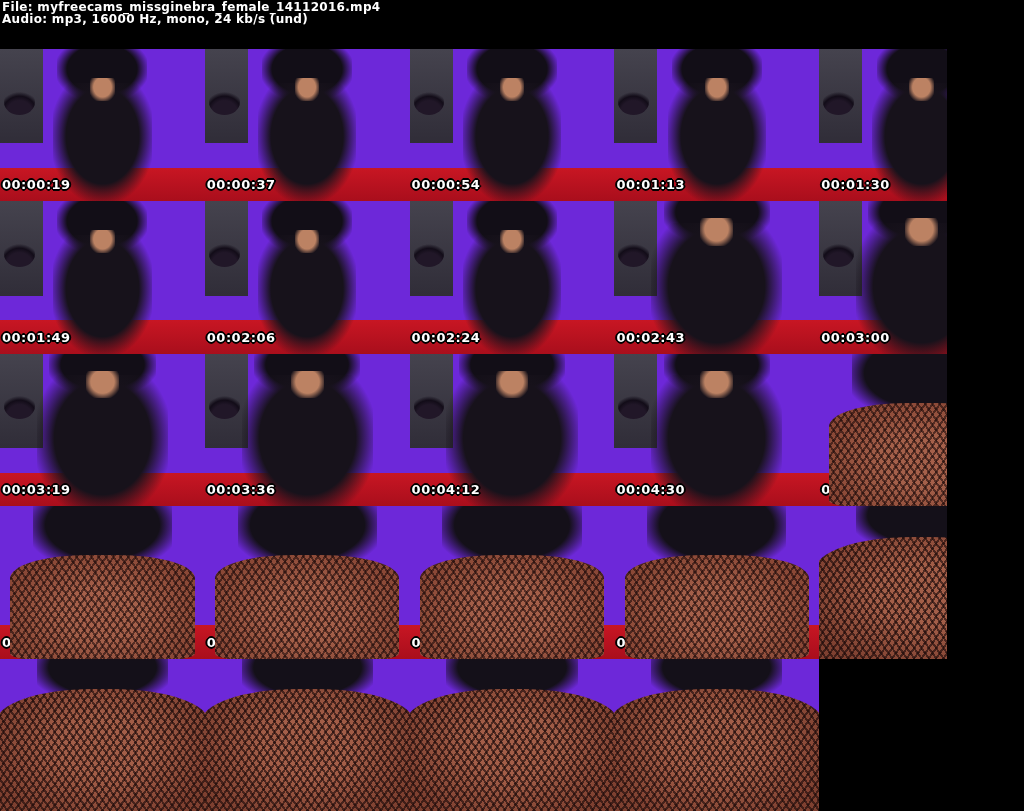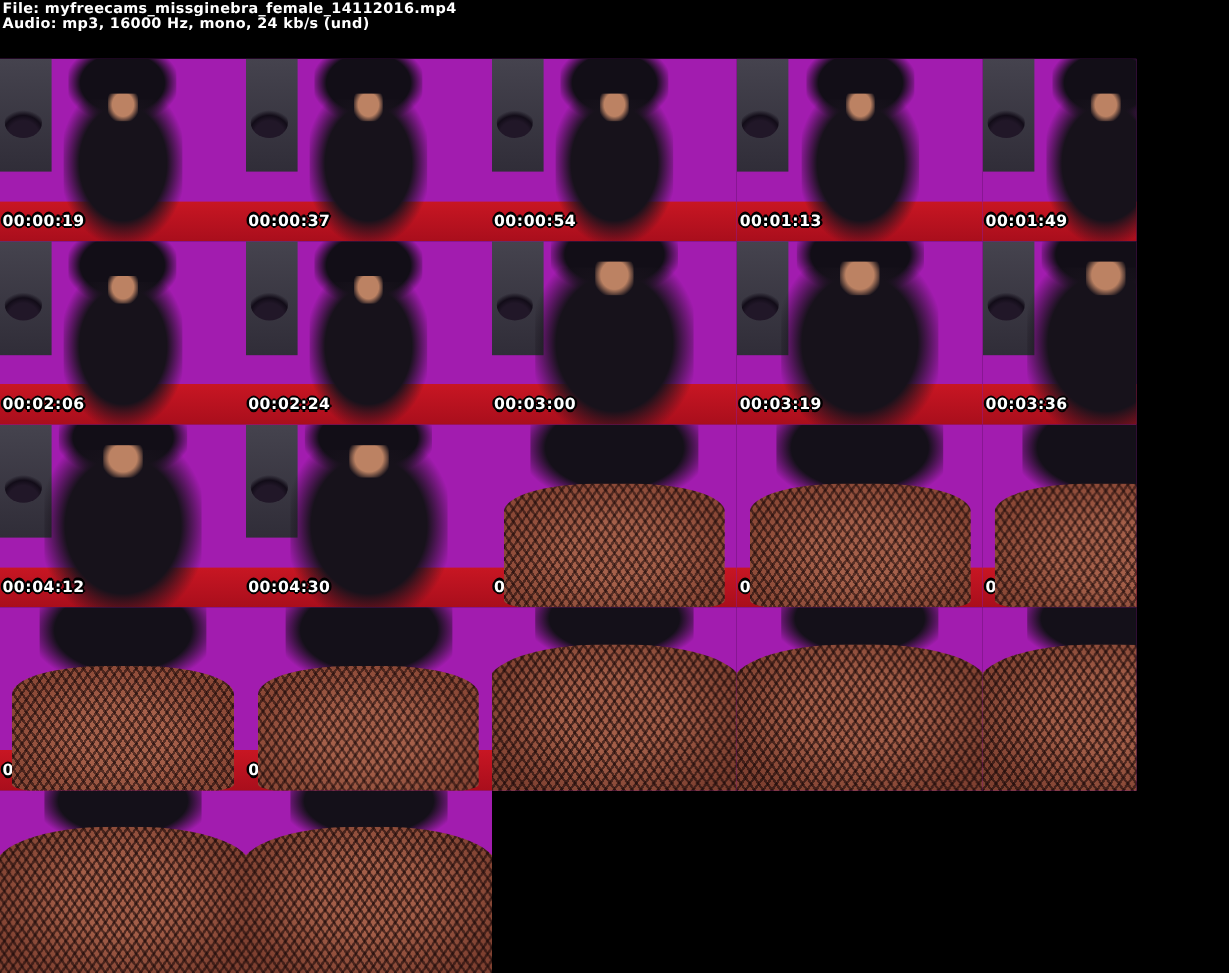--- a/index.html
+++ b/index.html
@@ -29,21 +29,21 @@
   #grid {
     display: grid;
     grid-template-columns: repeat(5, 1fr);
     grid-auto-rows: 1fr;
     width: 1024px;
     height: 762px;
   }
   .thumb {
     position: relative;
     overflow: hidden;
-    background: #a21caf;
+    background: #6d28d9;
     padding-left: 33px;
   }
   .ph { position: absolute; }
   
   .panel {
     left: 0; top: 0; width: 21%; height: 62%;
     background: linear-gradient(#45434e, #302d38);
   }
   .fan {
     left: 2%; top: 26%; width: 15%; height: 17%;
@@ -157,20 +157,29 @@
     <div class="ph face"></div>
     <span class="ts">00:01:13</span>
   </div>
       <div class="thumb v-wide">
     <div class="ph panel"></div>
     <div class="ph fan"></div>
     <div class="ph couch"></div>
     <div class="ph feathers"></div>
     <div class="ph figure"></div>
     <div class="ph face"></div>
+    <span class="ts">00:01:30</span>
+  </div>
+      <div class="thumb v-wide">
+    <div class="ph panel"></div>
+    <div class="ph fan"></div>
+    <div class="ph couch"></div>
+    <div class="ph feathers"></div>
+    <div class="ph figure"></div>
+    <div class="ph face"></div>
     <span class="ts">00:01:49</span>
   </div>
       <div class="thumb v-wide">
     <div class="ph panel"></div>
     <div class="ph fan"></div>
     <div class="ph couch"></div>
     <div class="ph feathers"></div>
     <div class="ph figure"></div>
     <div class="ph face"></div>
     <span class="ts">00:02:06</span>
@@ -184,20 +193,29 @@
     <div class="ph face"></div>
     <span class="ts">00:02:24</span>
   </div>
       <div class="thumb v-mid">
     <div class="ph panel"></div>
     <div class="ph fan"></div>
     <div class="ph couch"></div>
     <div class="ph feathers"></div>
     <div class="ph figure"></div>
     <div class="ph face"></div>
+    <span class="ts">00:02:43</span>
+  </div>
+      <div class="thumb v-mid">
+    <div class="ph panel"></div>
+    <div class="ph fan"></div>
+    <div class="ph couch"></div>
+    <div class="ph feathers"></div>
+    <div class="ph figure"></div>
+    <div class="ph face"></div>
     <span class="ts">00:03:00</span>
   </div>
       <div class="thumb v-mid">
     <div class="ph panel"></div>
     <div class="ph fan"></div>
     <div class="ph couch"></div>
     <div class="ph feathers"></div>
     <div class="ph figure"></div>
     <div class="ph face"></div>
     <span class="ts">00:03:19</span>

